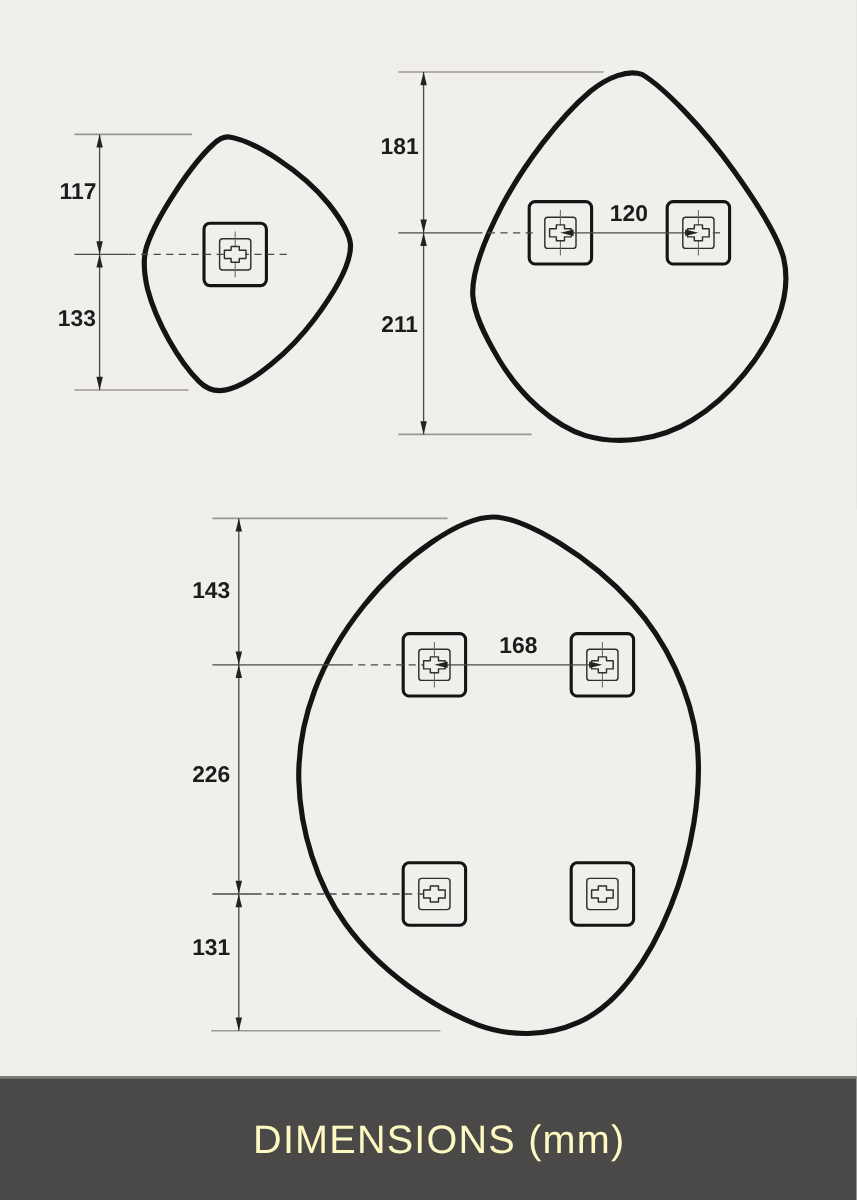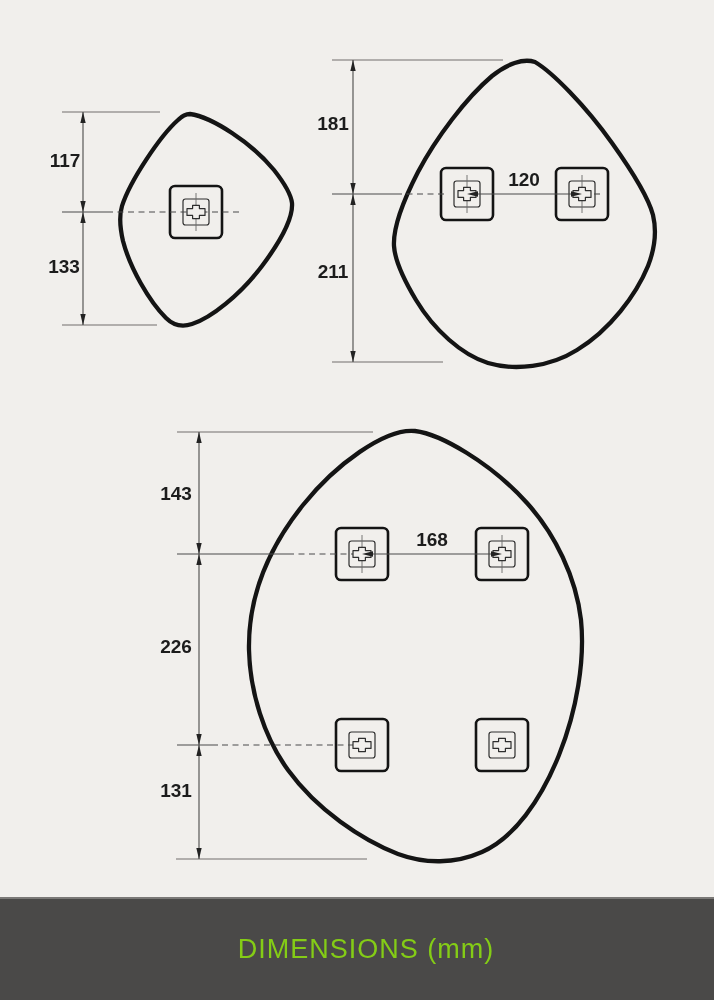--- a/index.html
+++ b/index.html
@@ -28,22 +28,22 @@
 
   footer.bar{
     position:absolute;left:0;bottom:0;
     width:714px;height:103px;
     box-sizing:border-box;
     background:#4a4948;
     border-top:2px solid #7b7977;
     display:flex;align-items:center;justify-content:center;
   }
   footer.bar span{
-    color:#84cc16;
-    font-size:27px;
+    color:#fef9c3;
+    font-size:33px;
     font-weight:400;
     letter-spacing:1px;
     margin-left:18px;
   }
 </style>
 </head>
 <body>
 
 <div class="page">
 

